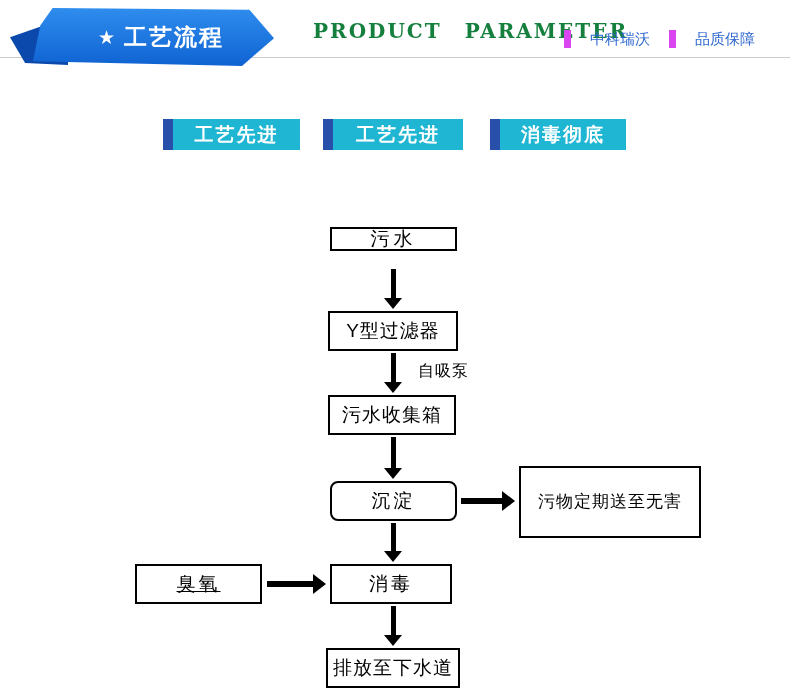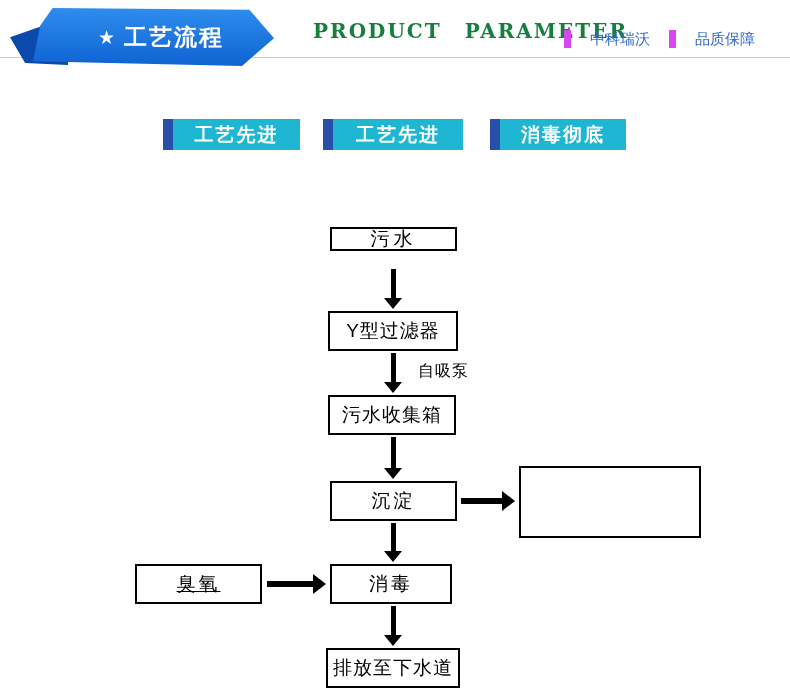--- a/index.html
+++ b/index.html
@@ -31,21 +31,21 @@
   .badge2 { left:323px; width:140px; }
   .badge3 { left:490px; width:136px; }
 
   
   .node { position:absolute; border:2px solid #000; background:#fff;
     display:flex; align-items:center; justify-content:center;
     font-size:19px; color:#000; letter-spacing:1px; white-space:nowrap; }
   .n1 { left:330px; top:227px; width:127px; height:24px; letter-spacing:4px; }
   .n2 { left:328px; top:311px; width:130px; height:40px; }
   .n3 { left:328px; top:395px; width:128px; height:40px; }
-  .n4 { left:330px; top:481px; width:127px; height:40px; letter-spacing:3px; }
+  .n4 { left:330px; top:481px; width:127px; height:40px; letter-spacing:3px;border-radius:8px; }
   .n5 { left:330px; top:564px; width:122px; height:40px; letter-spacing:3px; }
   .n6 { left:326px; top:648px; width:134px; height:40px; }
   .ozone { left:135px; top:564px; width:127px; height:40px; letter-spacing:3px;text-decoration:underline; }
 
   .disposal { position:absolute; left:519px; top:466px; width:182px; height:72px;
     border:2px solid #000; background:#fff; display:flex; flex-direction:column;
     align-items:center; justify-content:center; font-size:17px; color:#000;
     line-height:1.65; letter-spacing:1px; text-align:center; }
 
   .pump-label { position:absolute; left:402px; top:361px; font-size:16px; color:#000; letter-spacing:1px;margin-left:16px; }
@@ -90,20 +90,21 @@
 
   <div class="node n1">污水</div>
   <div class="node n2">Y型过滤器</div>
   <div class="node n3">污水收集箱</div>
   <div class="node n4">沉淀</div>
   <div class="node n5">消毒</div>
   <div class="node n6">排放至下水道</div>
   <div class="node ozone">臭氧</div>
 
   <div class="disposal">
+    <span>污物定期送至无害</span>
   </div>
 
   <span class="pump-label">自吸泵</span>
 
   <div class="arrow-v av1">
     <div class="stem"></div>
     <div class="head"></div>
   </div>
   <div class="arrow-v av2">
     <div class="stem"></div>

